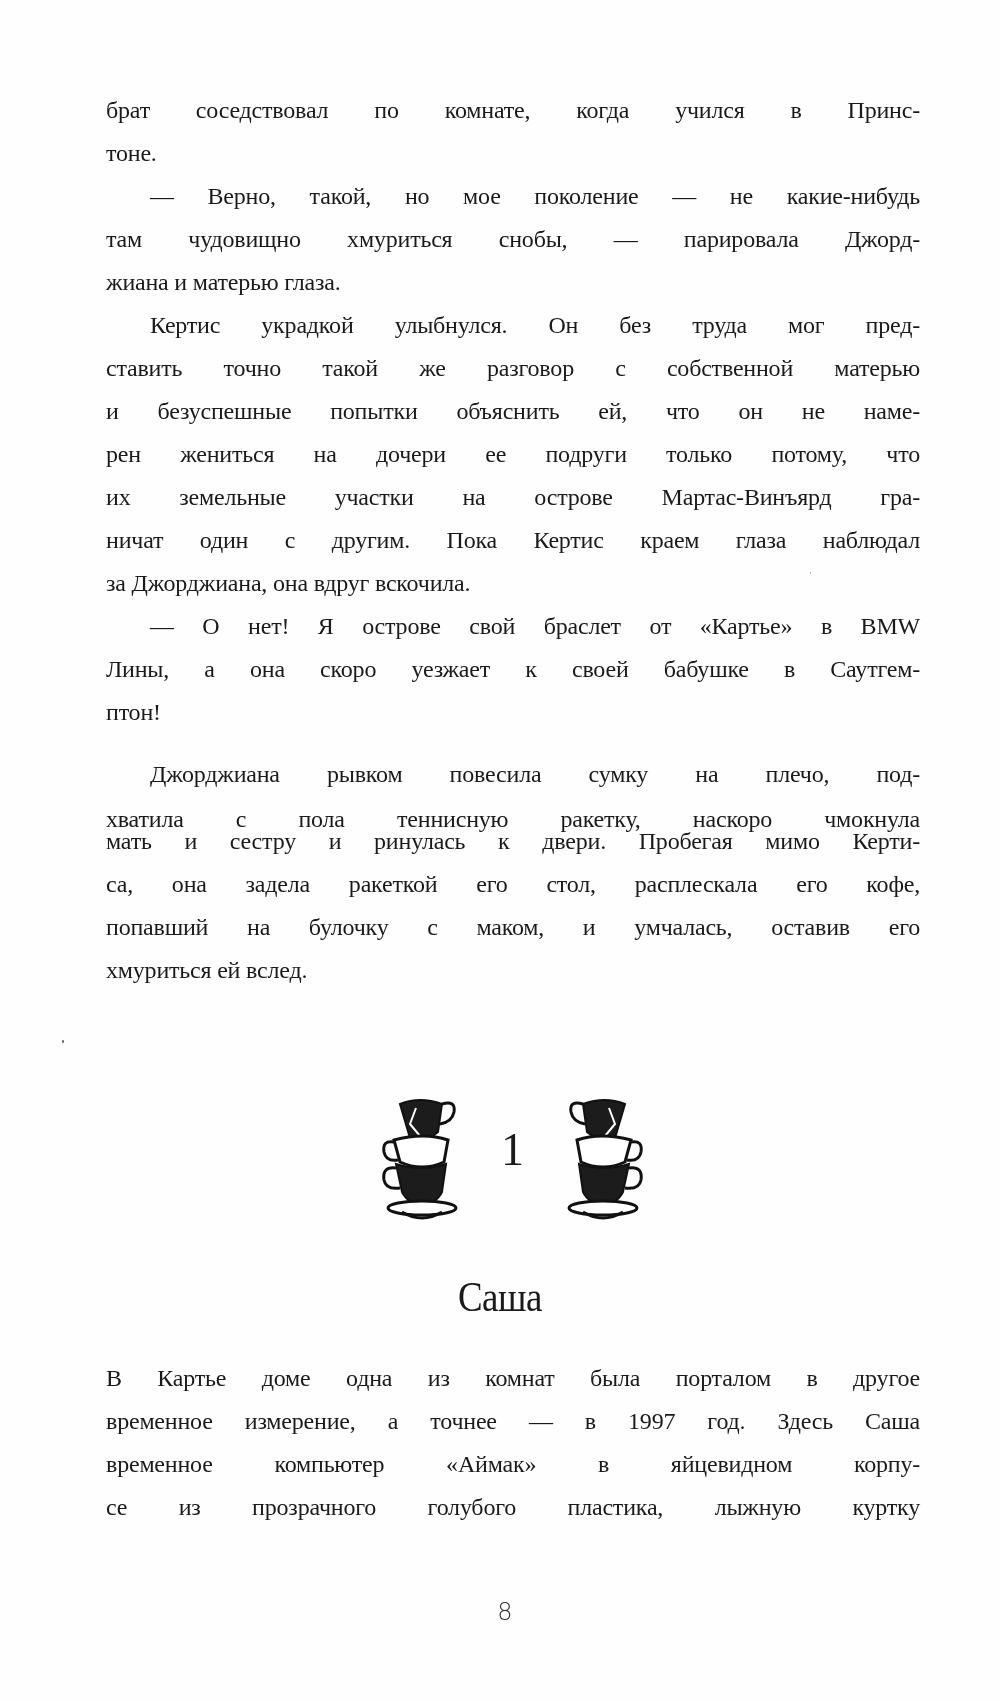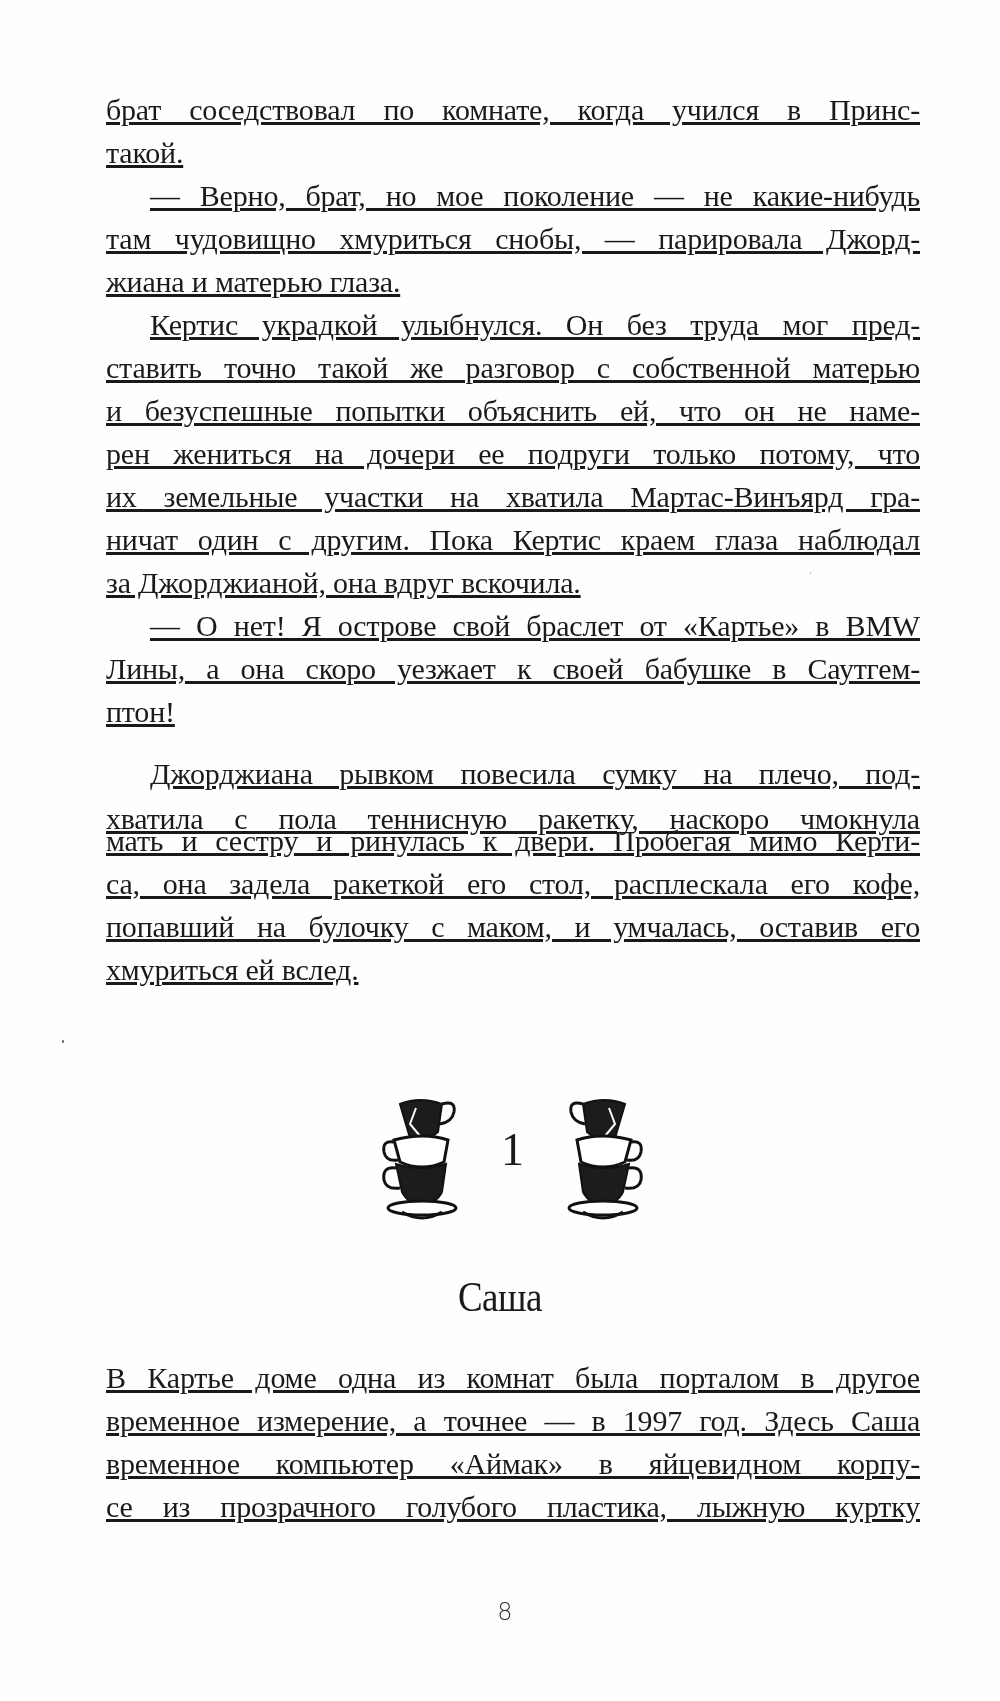--- a/index.html
+++ b/index.html
@@ -19,28 +19,27 @@
       position: absolute;
       left: 0; top: 0;
       width: 1000px;
       height: 1701px;
       background: #fefefe;
     }
     .line {
       position: absolute;
       left: 106px;
       width: 814px;
-      font-size: 30px;
+      font-size: 24px;
       line-height: 36px;
       height: 36px;
       white-space: nowrap;
       letter-spacing: -0.2px;
       text-align: justify;
       text-align-last: justify;
-      text-decoration: underline;
     }
     .line.indent { left: 150px; width: 770px; }
     .line.last { text-align-last: left; }
     .ornament {
       position: absolute;
       top: 1092px;
       left: 380px;
       width: 265px;
       height: 130px;
     }
@@ -90,31 +89,31 @@
       border-radius: 1px;
     }
   </style>
 </head>
 <body>
 
 <div class="page">
 
   <div>
     <div class="line" style="top:92px">брат соседствовал по комнате, когда учился в Принс-</div>
-    <div class="line last" style="top:135px">такой.</div>
-    <div class="line indent" style="top:178px">— Верно, брат, но мое поколение — не какие-нибудь</div>
+    <div class="line last" style="top:135px">тоне.</div>
+    <div class="line indent" style="top:178px">— Верно, такой, но мое поколение — не какие-нибудь</div>
     <div class="line" style="top:221px">там чудовищно хмуриться снобы, — парировала Джорд-</div>
     <div class="line last" style="top:264px">жиана и матерью глаза.</div>
     <div class="line indent" style="top:307px">Кертис украдкой улыбнулся. Он без труда мог пред-</div>
     <div class="line" style="top:350px">ставить точно такой же разговор с собственной матерью</div>
     <div class="line" style="top:393px">и безуспешные попытки объяснить ей, что он не наме-</div>
     <div class="line" style="top:436px">рен жениться на дочери ее подруги только потому, что</div>
-    <div class="line" style="top:479px">их земельные участки на хватила Мартас-Винъярд гра-</div>
+    <div class="line" style="top:479px">их земельные участки на острове Мартас-Винъярд гра-</div>
     <div class="line" style="top:522px">ничат один с другим. Пока Кертис краем глаза наблюдал</div>
-    <div class="line last" style="top:565px">за Джорджианой, она вдруг вскочила.</div>
+    <div class="line last" style="top:565px">за Джорджиана, она вдруг вскочила.</div>
     <div class="line indent" style="top:608px">— О нет! Я острове свой браслет от «Картье» в BMW</div>
     <div class="line" style="top:651px">Лины, а она скоро уезжает к своей бабушке в Саутгем-</div>
     <div class="line last" style="top:694px">птон!</div>
     <div class="line indent" style="top:756px">Джорджиана рывком повесила сумку на плечо, под-</div>
     <div class="line" style="top:801px">хватила с пола теннисную ракетку, наскоро чмокнула</div>
     <div class="line" style="top:823px">мать и сестру и ринулась к двери. Пробегая мимо Керти-</div>
     <div class="line" style="top:866px">са, она задела ракеткой его стол, расплескала его кофе,</div>
     <div class="line" style="top:909px">попавший на булочку с маком, и умчалась, оставив его</div>
     <div class="line last" style="top:952px">хмуриться ей вслед.</div>
   </div>

